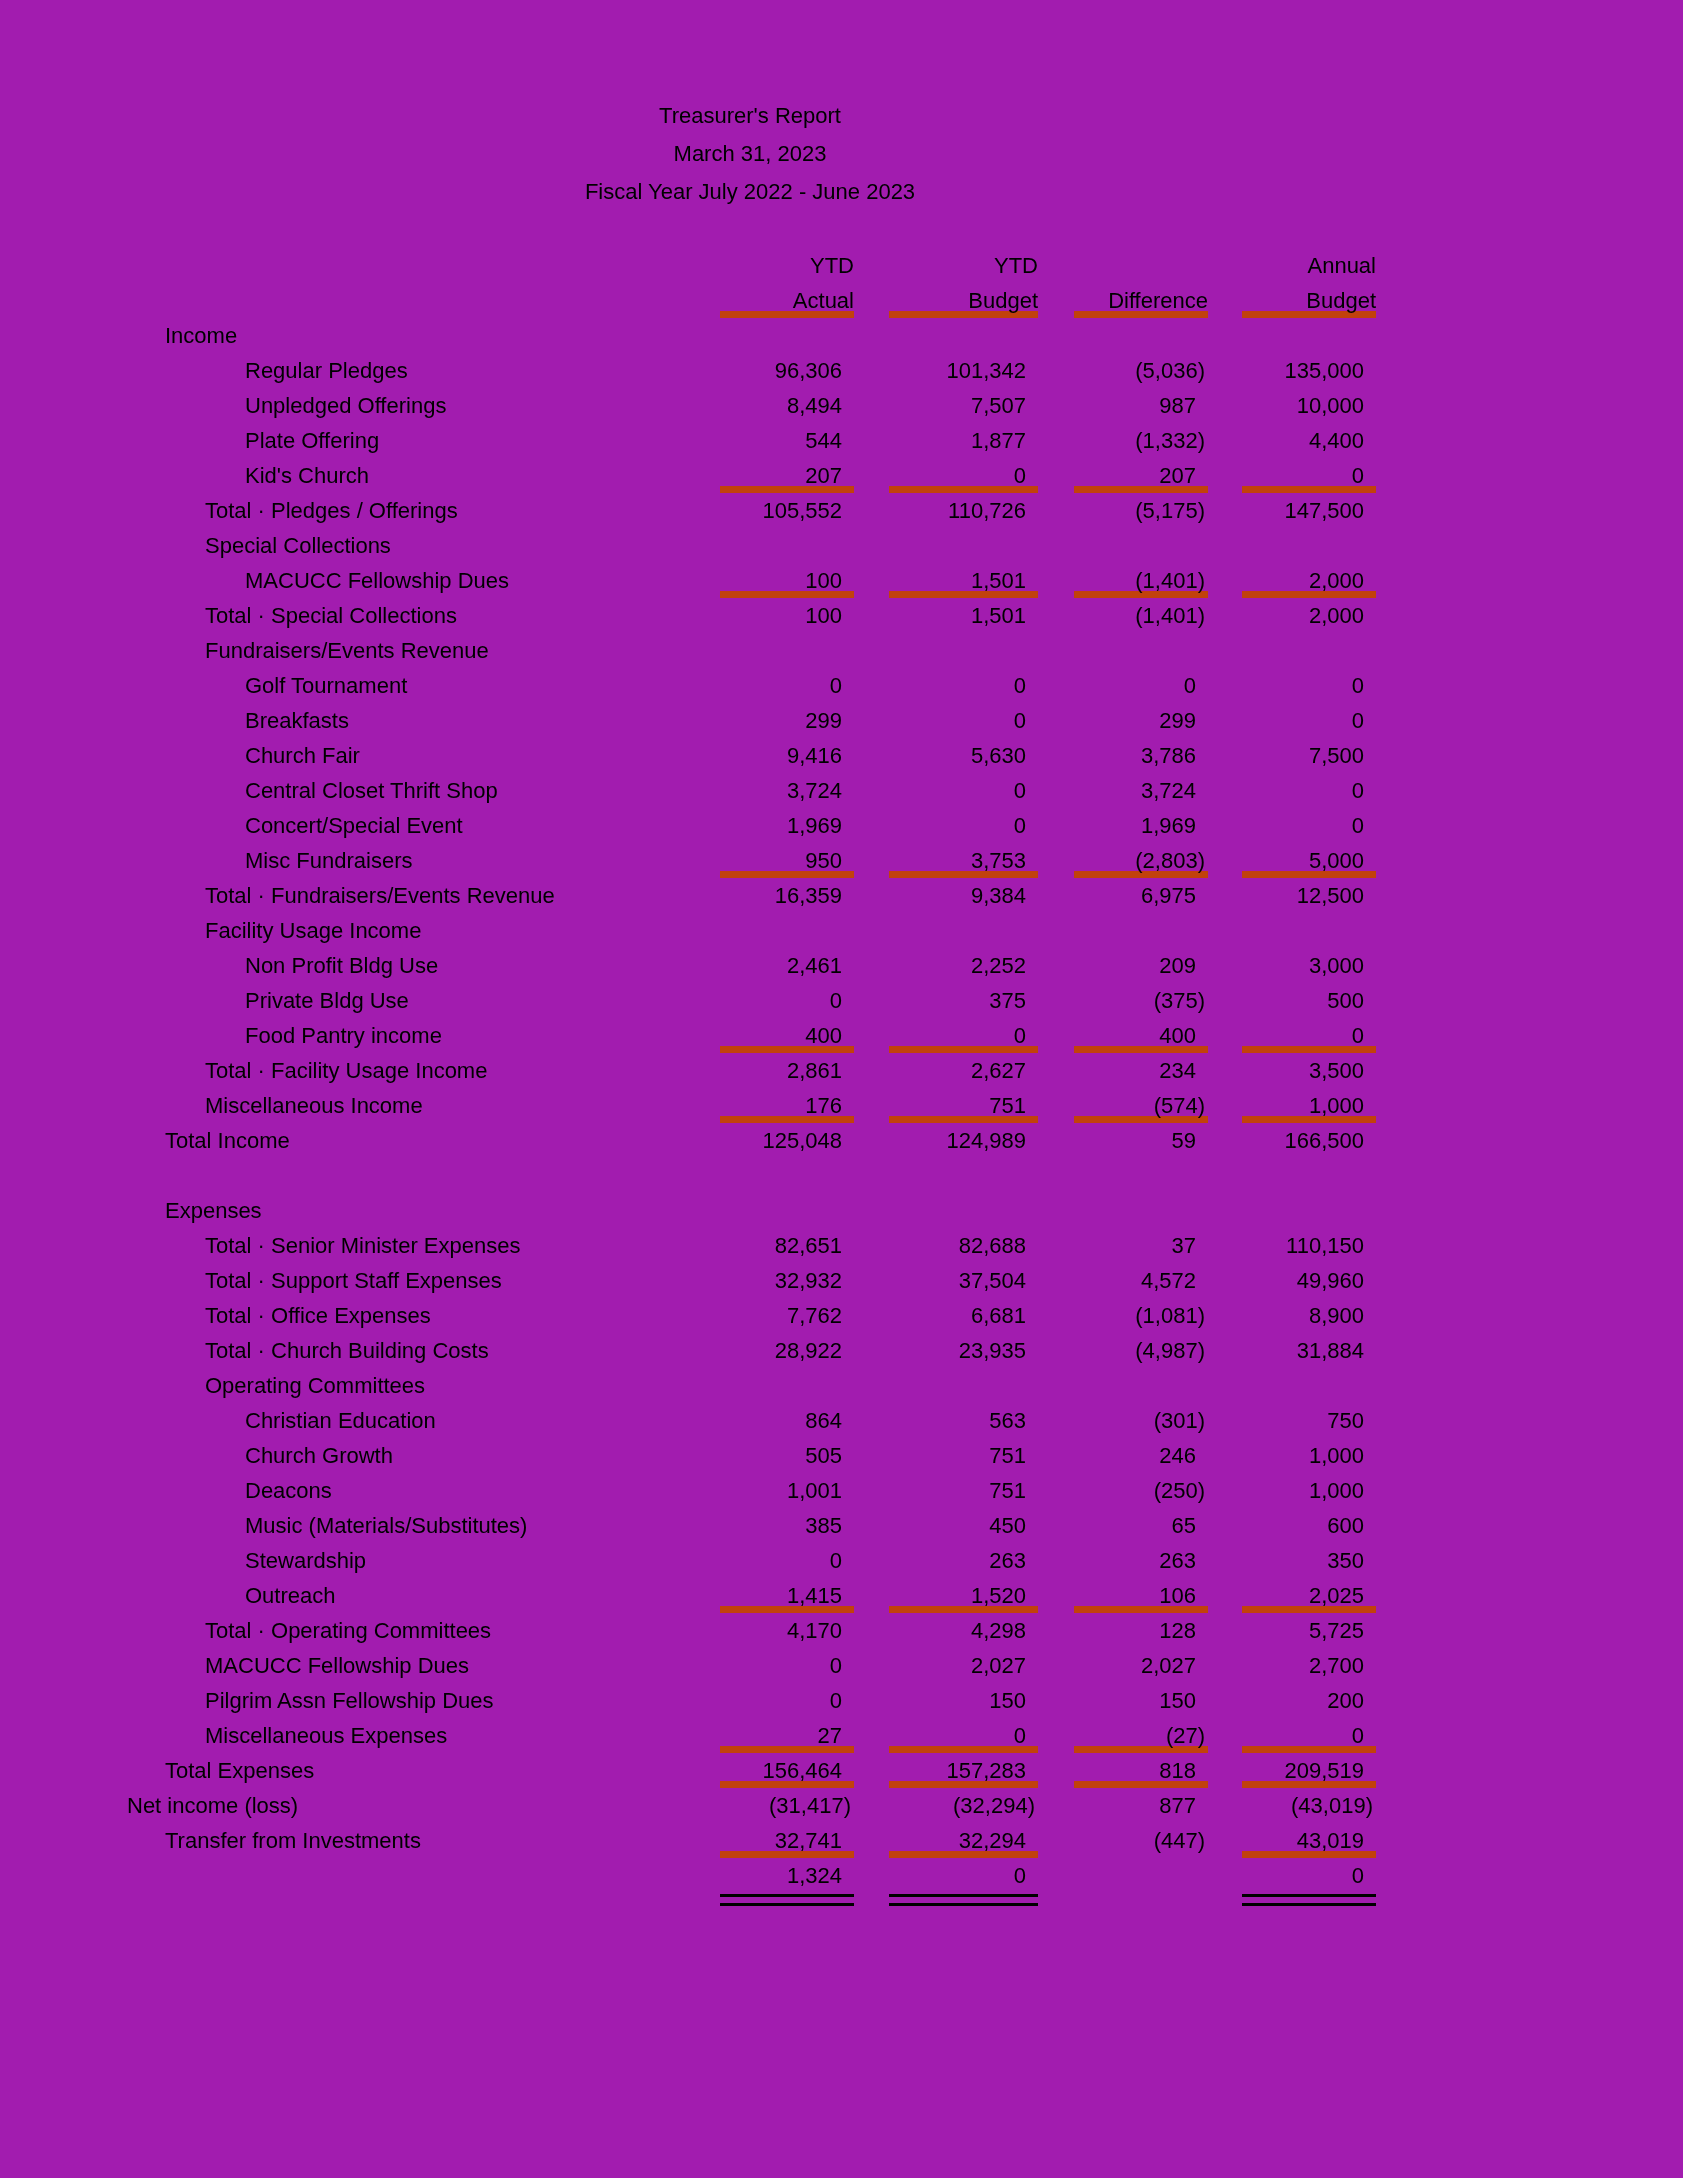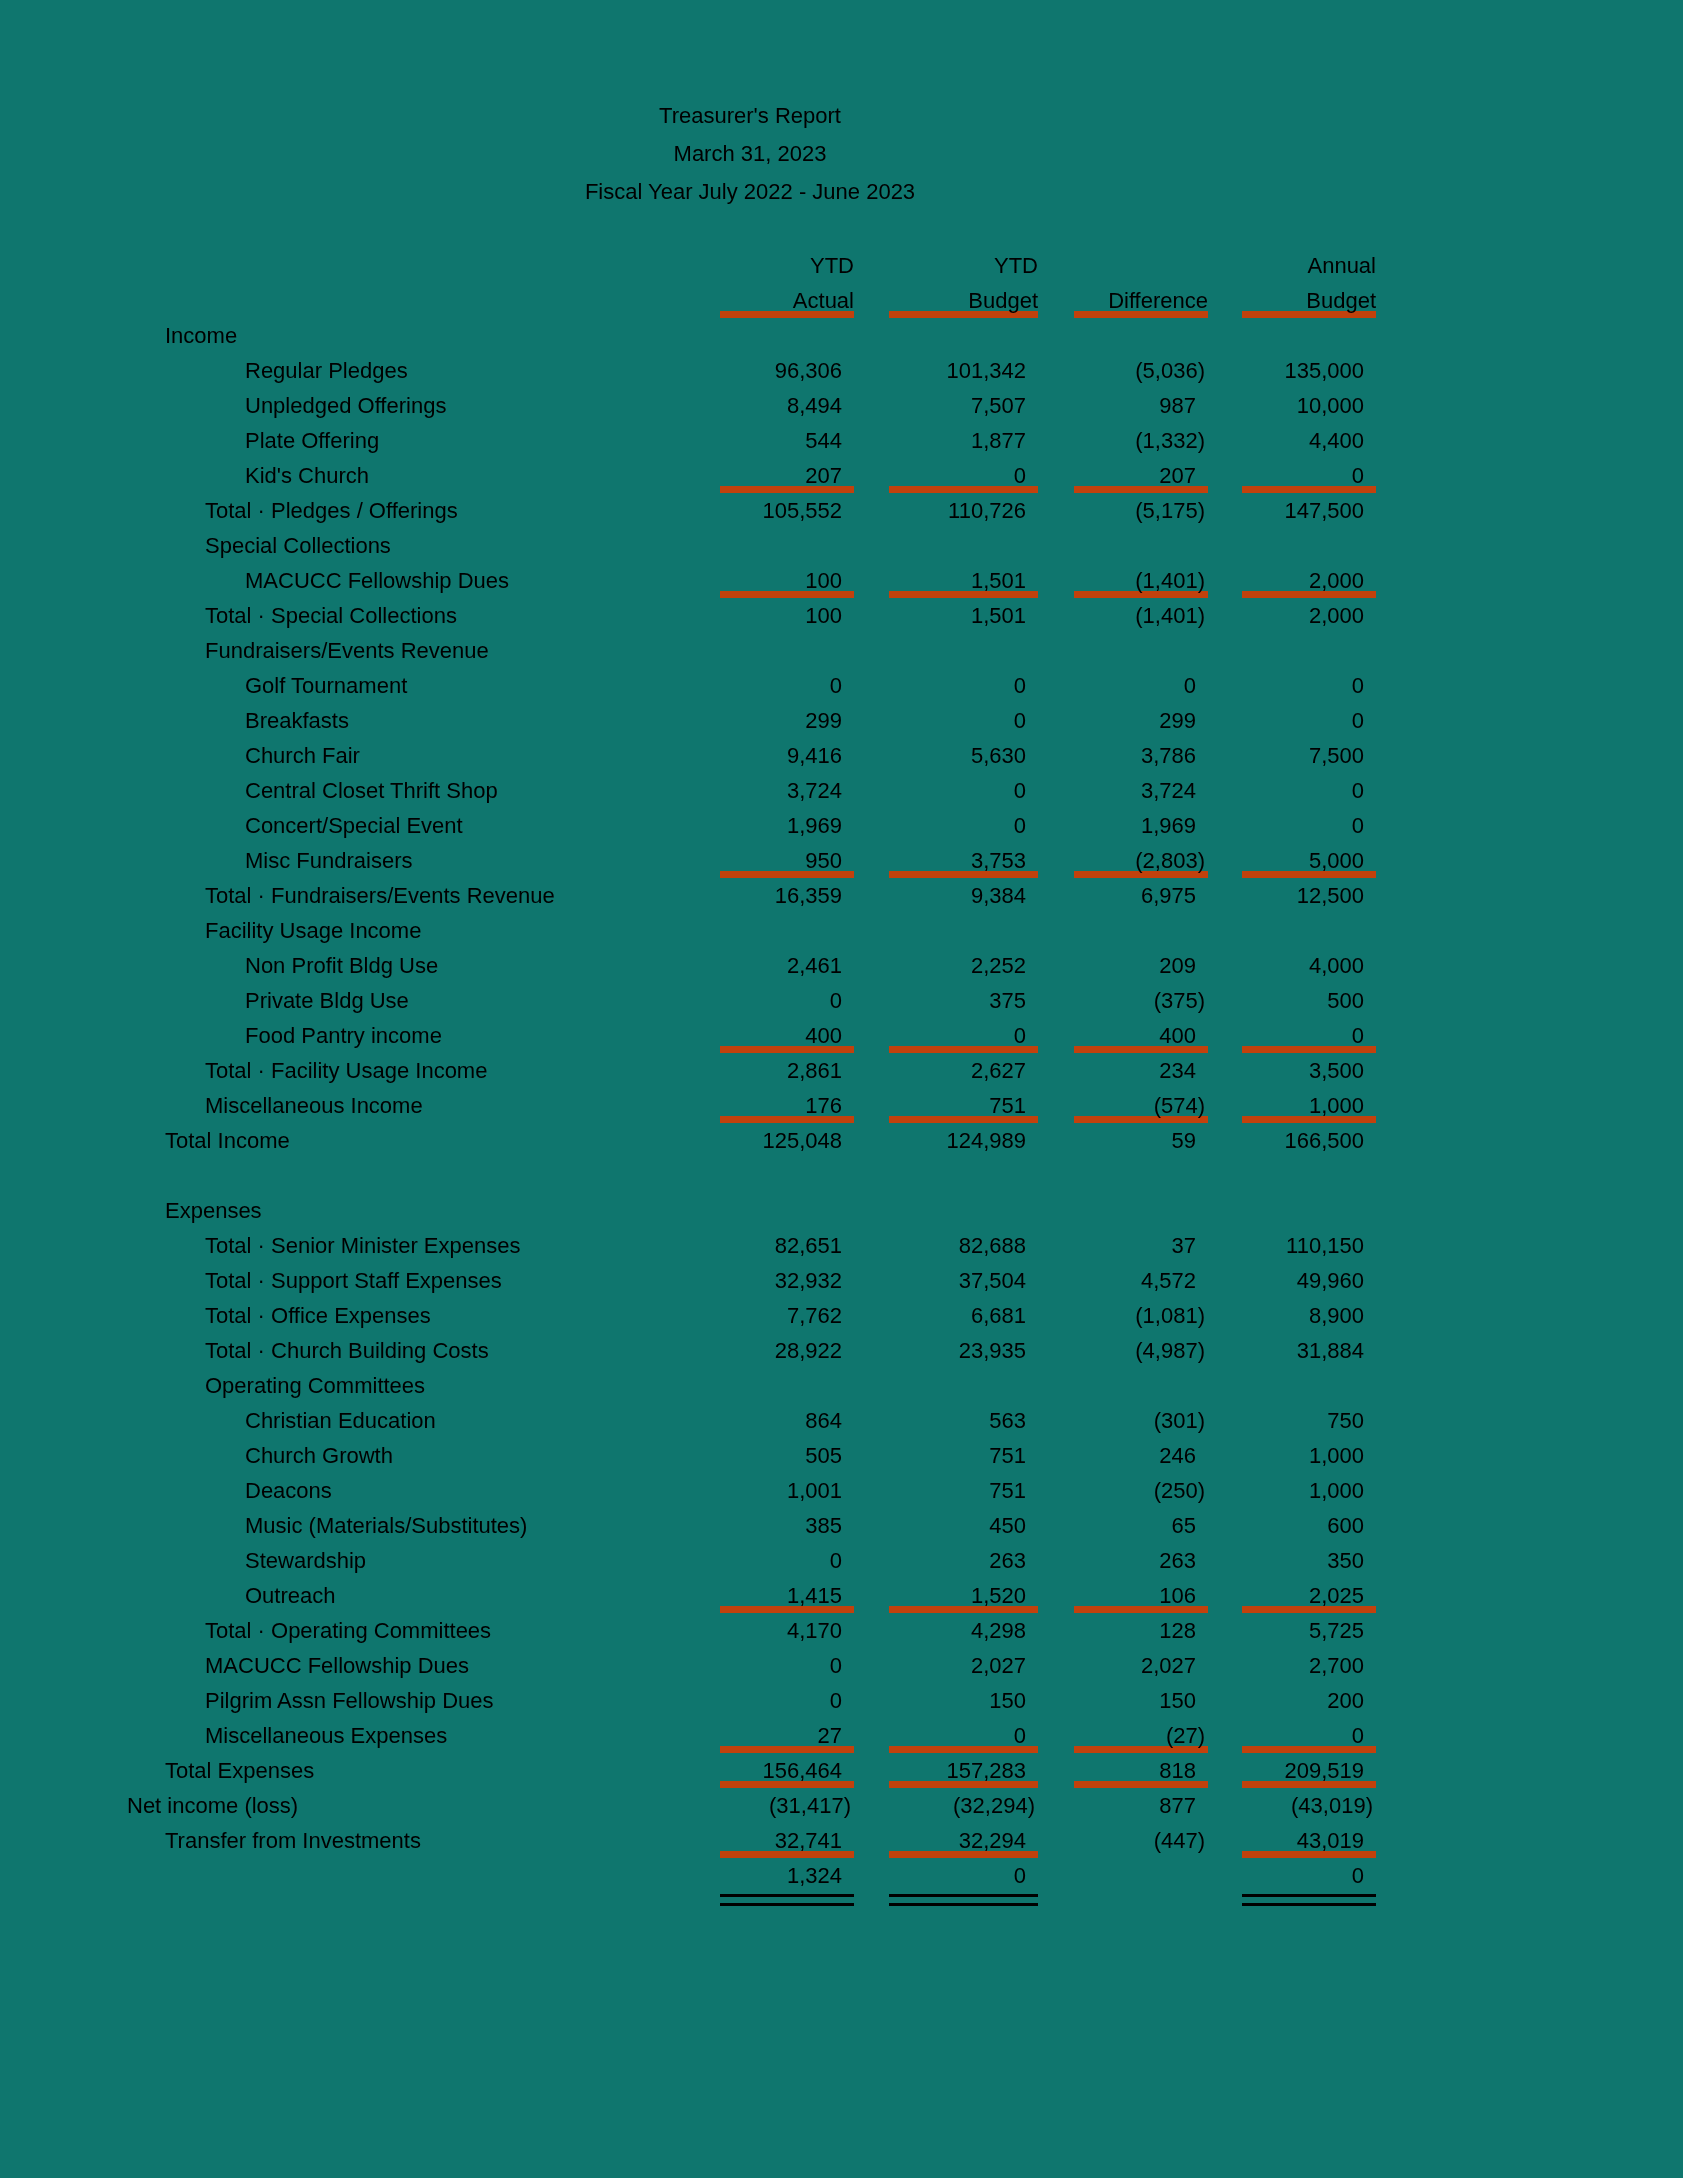--- a/index.html
+++ b/index.html
@@ -1,20 +1,20 @@
 <!DOCTYPE html>
 <html><head>
 <meta charset="utf-8">
 <style>
   html,body{margin:0;padding:0;background:#ffffff;}
   .page{
     position:relative;
     width:1683px;
     height:2178px;
-    background:#0f766e;
+    background:#a21caf;
     font-family:"Liberation Sans", sans-serif;
     font-size:22px;
     color:#000;
     overflow:hidden;
   }
   .titleblock{
     position:absolute;
     top:97px;
     left:124px;
     width:1252px;
@@ -196,21 +196,21 @@
           <div class="cell c4">12,500</div>
         </div>
         <div class="row">
           <div class="lbl ind2">Facility Usage Income</div>
         </div>
         <div class="row">
           <div class="lbl ind3">Non Profit Bldg Use</div>
           <div class="cell c1">2,461</div>
           <div class="cell c2">2,252</div>
           <div class="cell c3">209</div>
-          <div class="cell c4">4,000</div>
+          <div class="cell c4">3,000</div>
         </div>
         <div class="row">
           <div class="lbl ind3">Private Bldg Use</div>
           <div class="cell c1">0</div>
           <div class="cell c2">375</div>
           <div class="cell c3 neg">(375)</div>
           <div class="cell c4">500</div>
         </div>
         <div class="row">
           <div class="lbl ind3">Food Pantry income</div>

